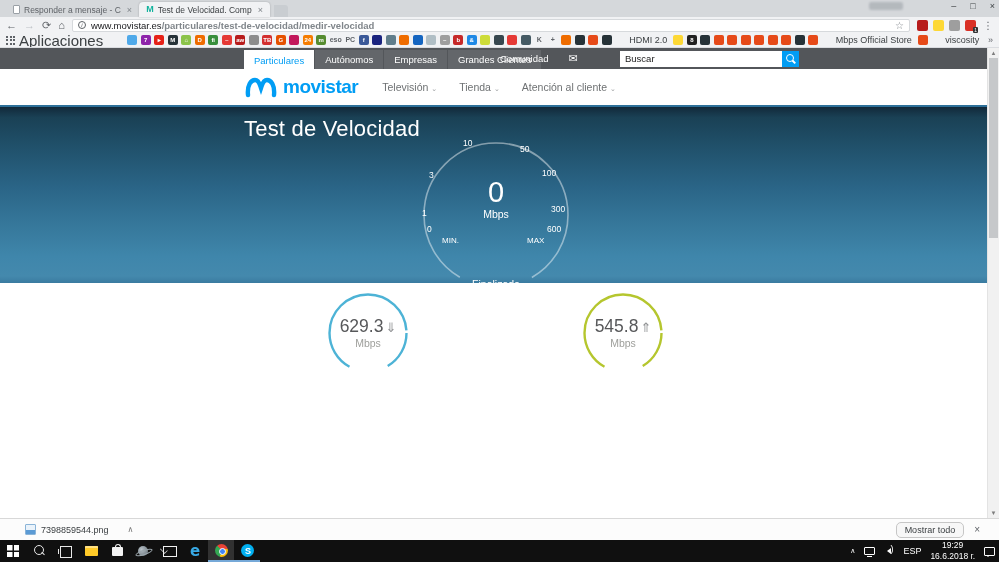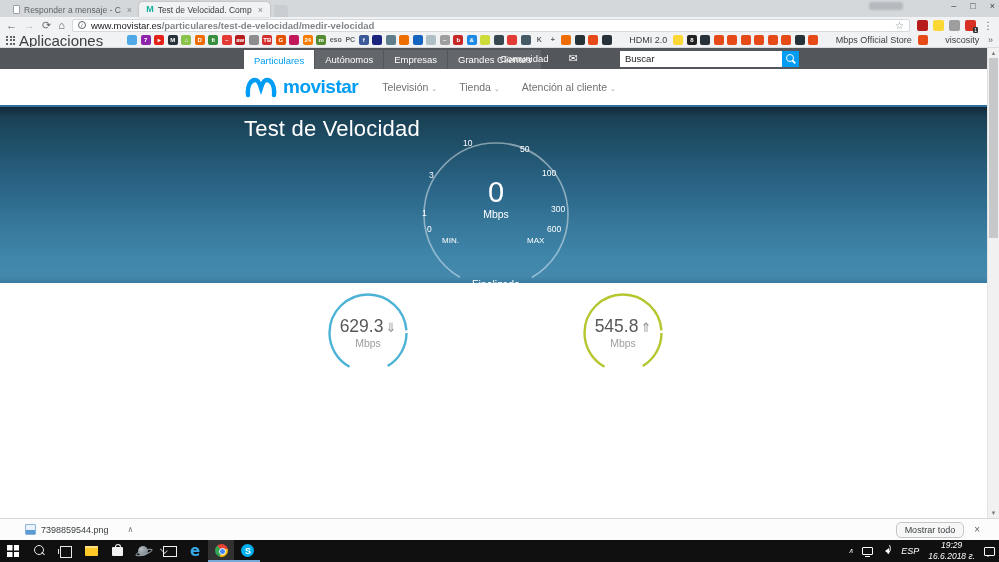--- a/index.html
+++ b/index.html
@@ -134,21 +134,21 @@
   .tb-mail::after { left:7px; top:6px; width:10px; height:6px; border-right:1.2px solid #f0f0f0; border-bottom:1.2px solid #f0f0f0; transform:rotate(45deg) scale(.6); transform-origin:top left; }
   .tb-edge { color:#38a9e4; font-weight:bold; }
   .tb-edge::before { content:'e'; left:8px; top:2px; font-size:15px; font-family:"DejaVu Sans",sans-serif; border:none; }
   .tb-chrome { background:rgba(255,255,255,.14); border-bottom:2px solid #76a9d8; }
   .tb-chrome::before { left:7px; top:4px; width:13px; height:13px; border-radius:50%;
      background:conic-gradient(from -45deg, #ea4335 0 33%, #fbbc05 33% 66%, #34a853 66% 100%); }
   .tb-chrome::after { left:11px; top:8px; width:5px; height:5px; background:#4285f4; border:1.2px solid #fff; border-radius:50%; }
   .tb-skype { border-bottom:2px solid #76a9d8; }
   .tb-skype::before { left:7px; top:4px; width:13px; height:13px; border-radius:50%; background:#00aff0; }
   .tb-skype::after { content:'S'; left:11px; top:6px; color:#fff; font-size:9px; font-weight:bold; }
-  .tray { position:absolute; right:4px; top:0; height:100%; display:flex; align-items:center; gap:9px; color:#fff;font-style:italic; }
+  .tray { position:absolute; right:4px; top:0; height:100%; display:flex; align-items:center; gap:9px; color:#fff; }
   .tray-chev { font-size:7px; }
   .tray-net { width:11px; height:8px; border:1.2px solid #fff; border-radius:1px; position:relative; }
   .tray-net::after { content:''; position:absolute; left:2px; bottom:-3px; width:5px; height:1.2px; background:#fff; }
   .tray-vol { position:relative; width:10px; height:10px; }
   .tray-vol::before { content:''; position:absolute; left:0; top:2px; border:3px solid transparent; border-right:4px solid #fff; }
   .tray-vol::after { content:')'; position:absolute; left:6px; top:-2px; font-size:9px; color:#fff; }
   .tray-lang { font-size:9px; }
   .tray-clock { font-size:8.5px; text-align:center; line-height:1.25; }
   .tray-note { width:11px; height:9px; border:1.2px solid #fff; border-radius:1px; position:relative; }
   .tray-note::after { content:''; position:absolute; left:1px; bottom:-4px; border:2px solid transparent; border-top-color:#fff; }

